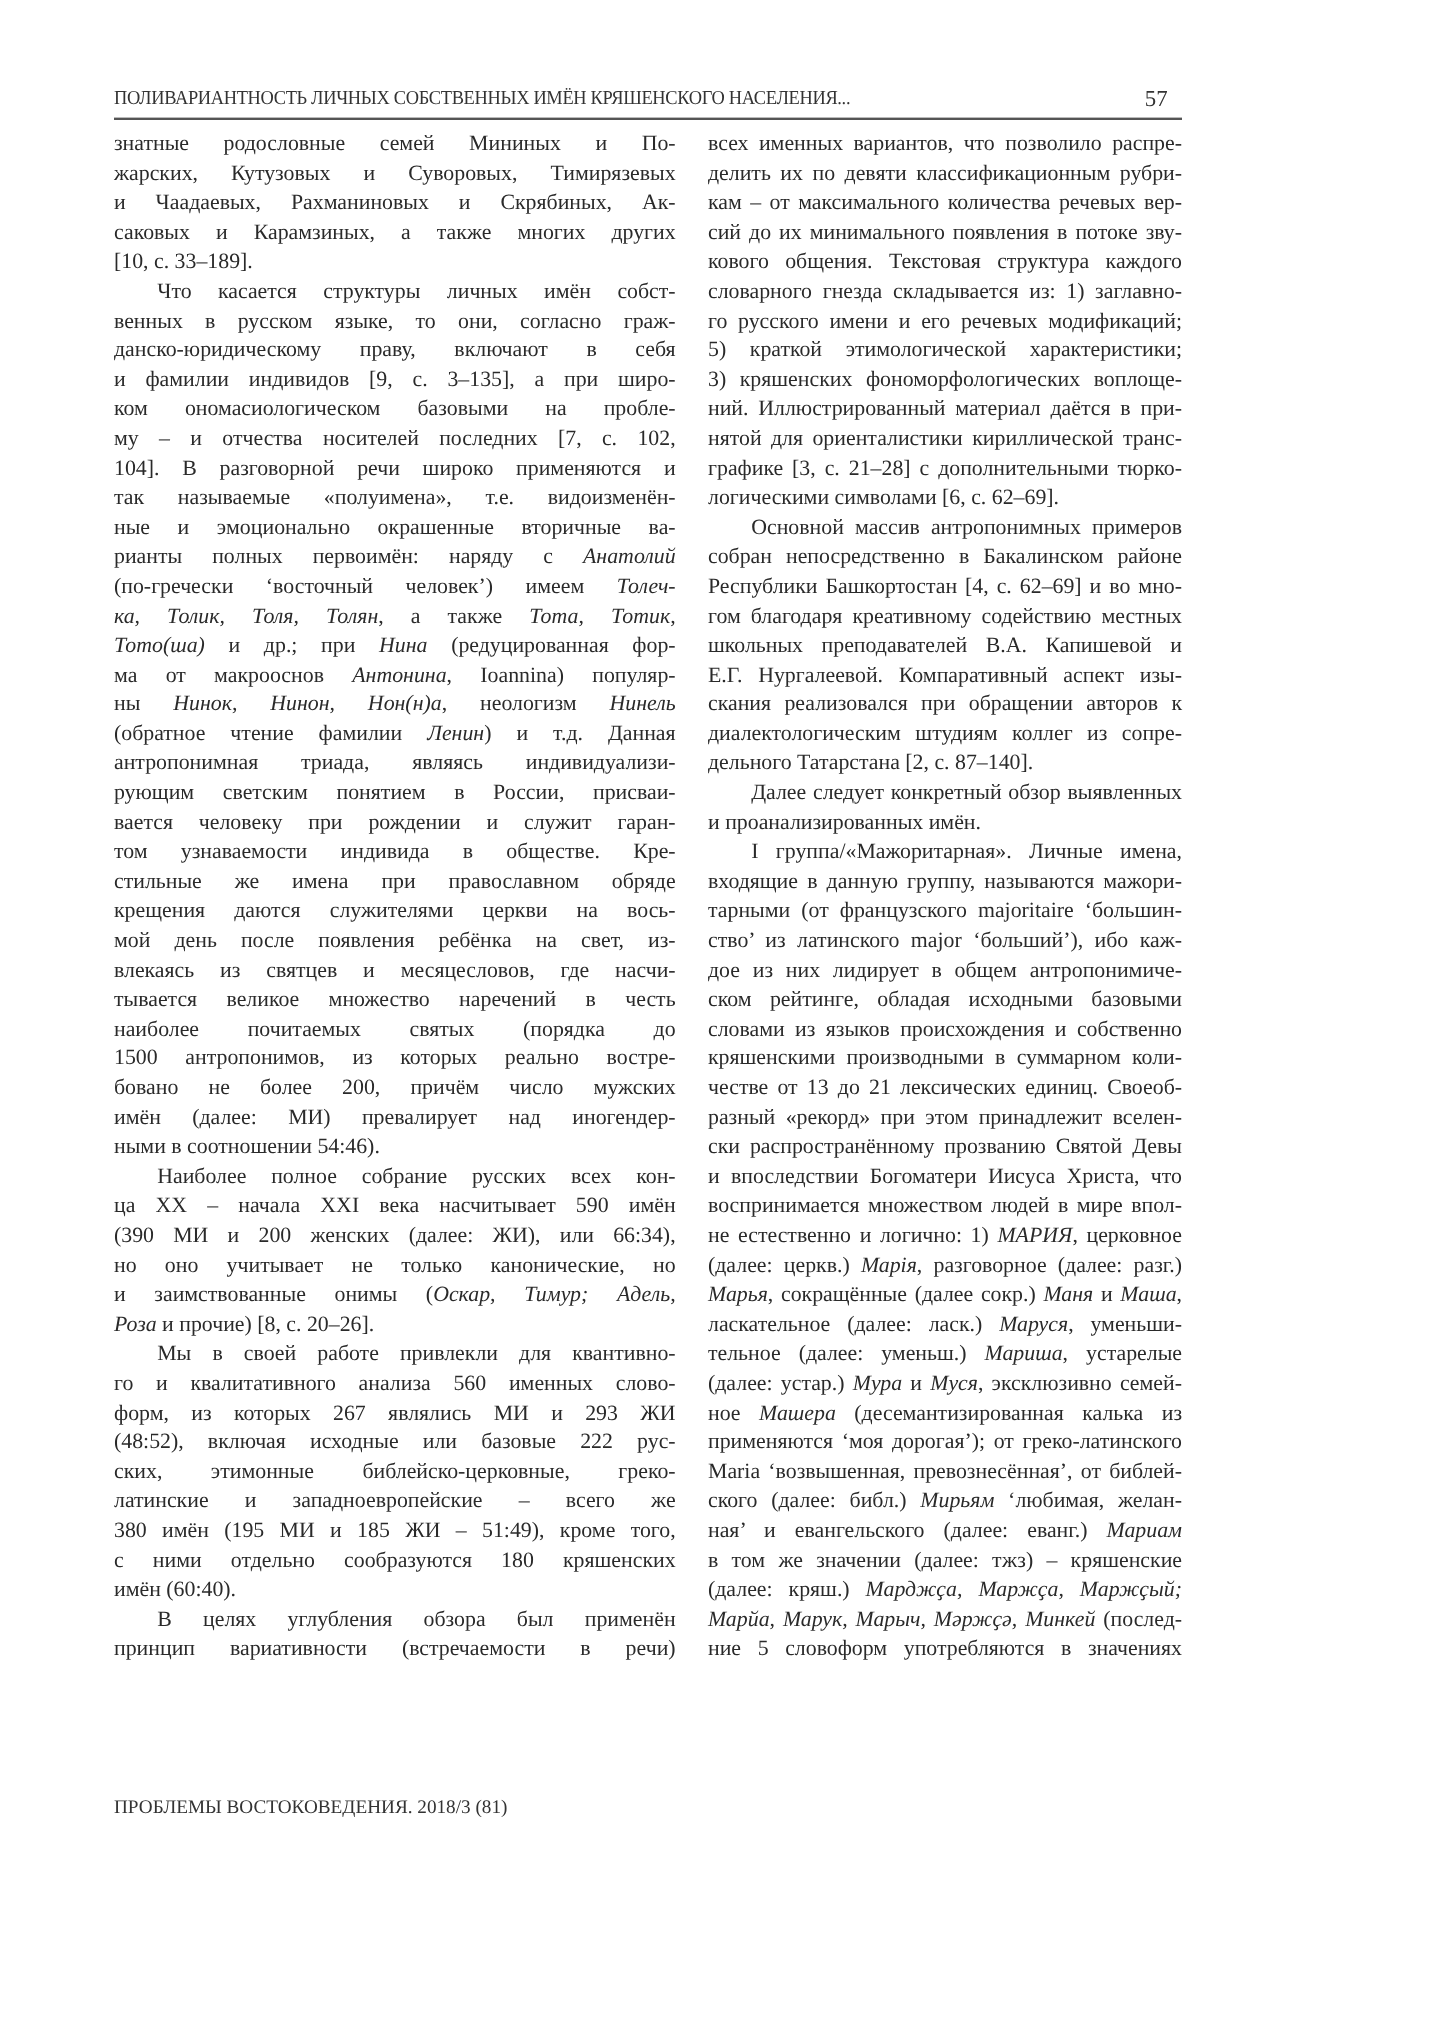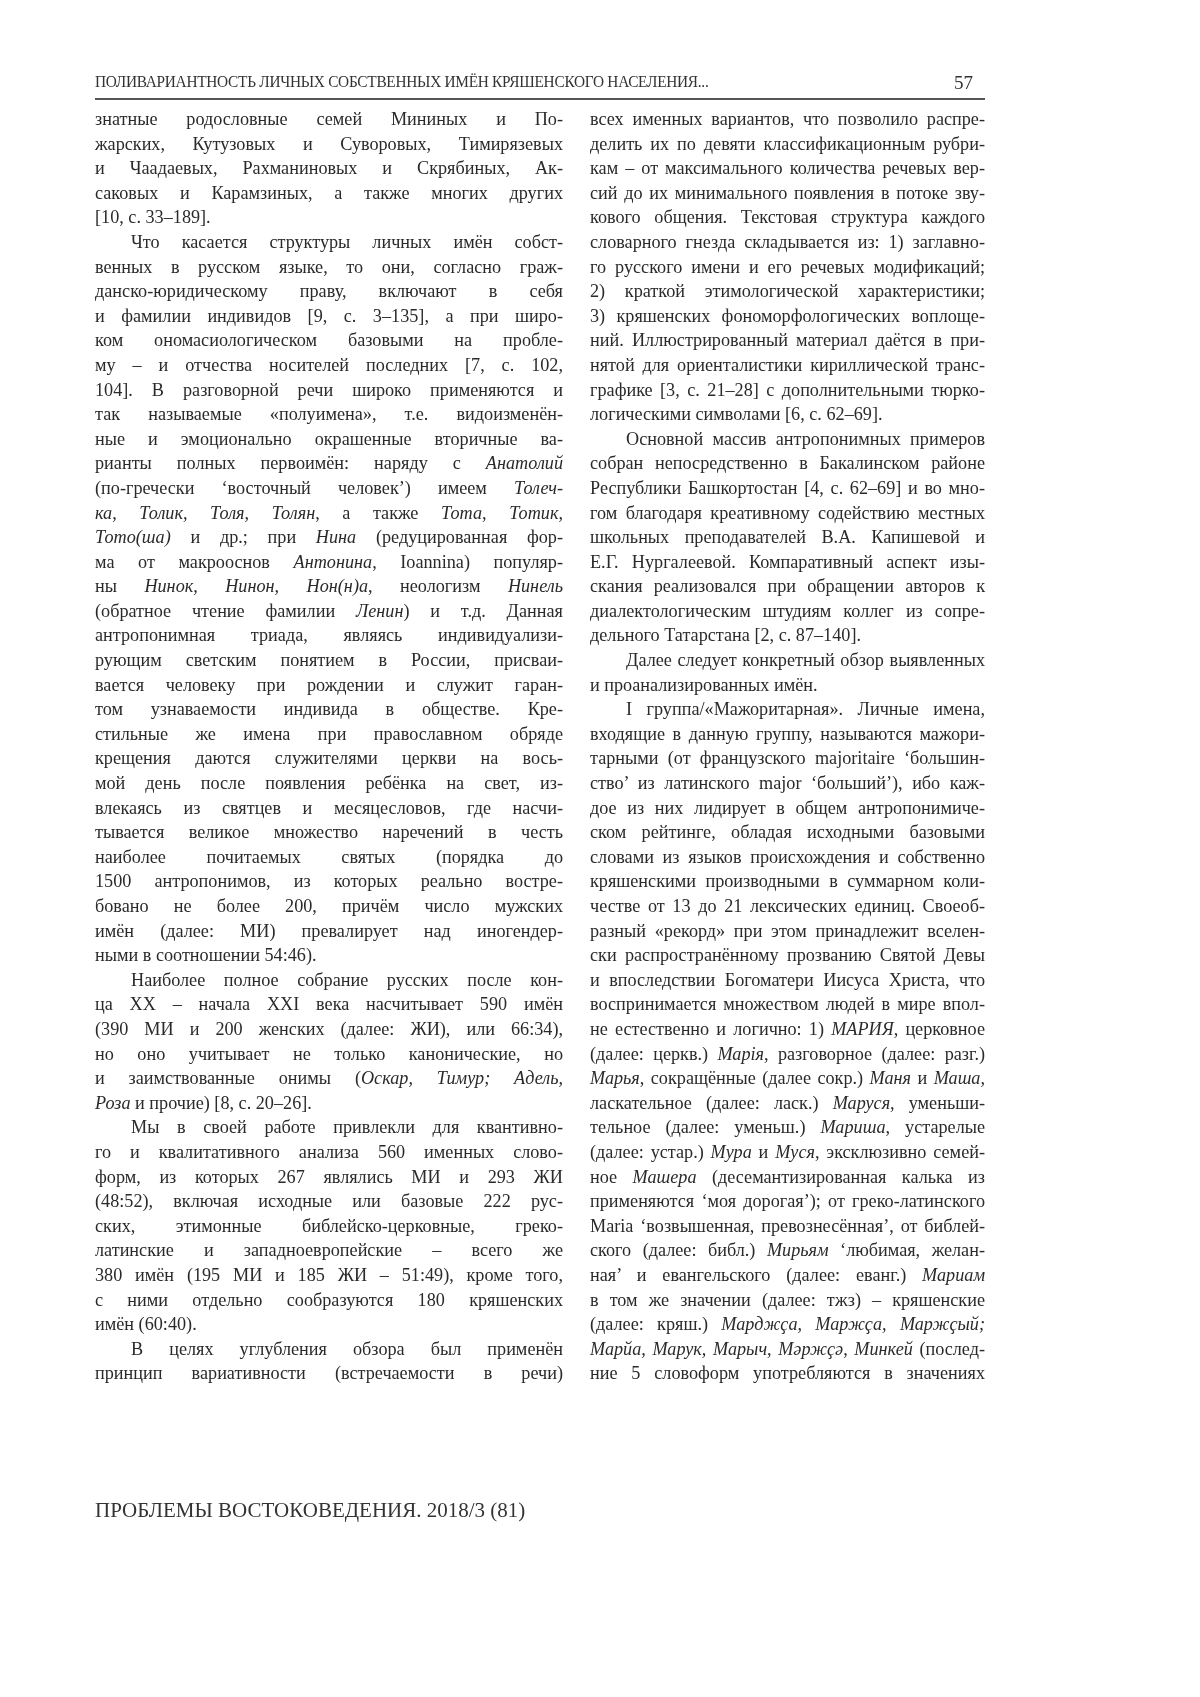--- a/index.html
+++ b/index.html
@@ -10,21 +10,21 @@
   .running-title { position: absolute; left: 0; top: 0; font-size: 16.5px; letter-spacing: -0.3px;
                    color: #333; white-space: nowrap; transform: scaleX(0.93); transform-origin: left top; }
   .page-number { position: absolute; right: 12px; top: 0; font-size: 19px; color: #333; }
   .column { position: absolute; top: 107px; font-size: 18.2px; line-height: 24.6px; }
   .col-left { left: 95px; width: 468px; }
   .col-right { left: 590px; width: 395px; }
   .line { display: block; text-align: justify; text-align-last: justify; white-space: nowrap;
           height: 24.6px; overflow: visible; }
   .line.last { text-align-last: left; }
   .line.indent { padding-left: 36px; }
-  .footer { position: absolute; left: 95px; top: 1498px; font-size: 21px; color: #333;
+  .footer { position: absolute; left: 95px; top: 1498px; font-size: 16px; color: #333;
             white-space: nowrap; }
   i { font-style: italic; }
   b { font-weight: normal; }
 </style>
 </head>
 <body>
 
 <div class="running-head">
   <span class="running-title">ПОЛИВАРИАНТНОСТЬ ЛИЧНЫХ СОБСТВЕННЫХ ИМЁН КРЯШЕНСКОГО НАСЕЛЕНИЯ...</span>
   <span class="page-number">57</span>
@@ -59,21 +59,21 @@
     <span class="line">стильные же имена при православном обряде</span>
     <span class="line">крещения даются служителями церкви на вось-</span>
     <span class="line">мой день после появления ребёнка на свет, из-</span>
     <span class="line">влекаясь из святцев и месяцесловов, где насчи-</span>
     <span class="line">тывается великое множество наречений в честь</span>
     <span class="line">наиболее почитаемых святых (порядка до</span>
     <span class="line">1500 антропонимов, из которых реально востре-</span>
     <span class="line">бовано не более 200, причём число мужских</span>
     <span class="line">имён (далее: МИ) превалирует над иногендер-</span>
     <span class="line last">ными в соотношении 54:46).</span>
-    <span class="line indent">Наиболее полное собрание русских после кон-</span>
+    <span class="line indent">Наиболее полное собрание русских всех кон-</span>
     <span class="line">ца XX – начала XXI века насчитывает 590 имён</span>
     <span class="line">(390 МИ и 200 женских (далее: ЖИ), или 66:34),</span>
     <span class="line">но оно учитывает не только канонические, но</span>
     <span class="line">и заимствованные онимы (<i><b>О</b>скар, Тим<b>у</b>р; Ад<b>е</b>ль,</i></span>
     <span class="line last"><i>Р<b>о</b>за</i> и прочие) [8, с. 20–26].</span>
     <span class="line indent">Мы в своей работе привлекли для квантивно-</span>
     <span class="line">го и квалитативного анализа 560 именных слово-</span>
     <span class="line">форм, из которых 267 являлись МИ и 293 ЖИ</span>
     <span class="line">(48:52), включая исходные или базовые 222 рус-</span>
     <span class="line">ских, этимонные библейско-церковные, греко-</span>
@@ -85,21 +85,21 @@
     <span class="line">принцип вариативности (встречаемости в речи)</span>
   </div>
 <div class="column col-right">
     <span class="line">всех именных вариантов, что позволило распре-</span>
     <span class="line">делить их по девяти классификационным рубри-</span>
     <span class="line">кам – от максимального количества речевых вер-</span>
     <span class="line">сий до их минимального появления в потоке зву-</span>
     <span class="line">кового общения. Текстовая структура каждого</span>
     <span class="line">словарного гнезда складывается из: 1) заглавно-</span>
     <span class="line">го русского имени и его речевых модификаций;</span>
-    <span class="line">2) краткой этимологической характеристики;</span>
+    <span class="line">5) краткой этимологической характеристики;</span>
     <span class="line">3) кряшенских фономорфологических воплоще-</span>
     <span class="line">ний. Иллюстрированный материал даётся в при-</span>
     <span class="line">нятой для ориенталистики кириллической транс-</span>
     <span class="line">гр<b>а</b>фике [3, с. 21–28] с дополнительными тюрко-</span>
     <span class="line last">логическими символами [6, с. 62–69].</span>
     <span class="line indent">Основной массив антропонимных примеров</span>
     <span class="line">собран непосредственно в Бакалинском районе</span>
     <span class="line">Республики Башкортостан [4, с. 62–69] и во мно-</span>
     <span class="line">гом благодаря креативному содействию местных</span>
     <span class="line">школьных преподавателей В.А. Капишевой и</span>

